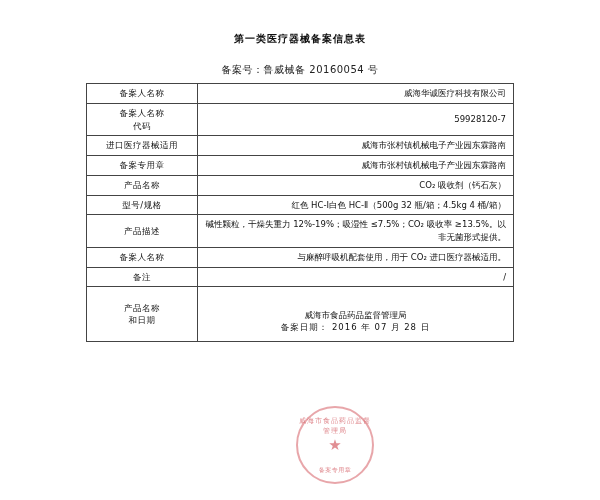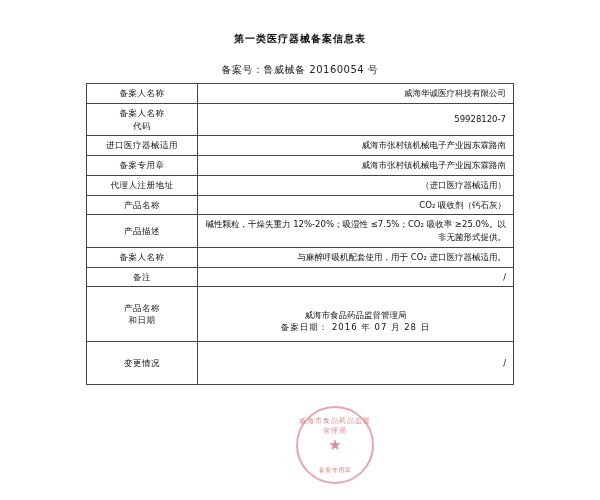--- a/index.html
+++ b/index.html
@@ -151,53 +151,49 @@
       </tr>
       <tr>
         <td class="label">进口医疗器械适用</td>
         <td class="value">威海市张村镇机械电子产业园东霖路南</td>
       </tr>
       <tr>
         <td class="label">备案专用章</td>
         <td class="value">威海市张村镇机械电子产业园东霖路南</td>
       </tr>
       <tr>
-        <td class="label">代理人注册地址</td>
-        <td class="value">（进口医疗器械适用）</td>
-      </tr>
-      <tr>
         <td class="label">产品名称</td>
         <td class="value">CO₂ 吸收剂（钙石灰）</td>
       </tr>
       <tr>
+        <td class="label">型号/规格</td>
+        <td class="value">红色 HC-I白色 HC-Ⅱ（500g  32 瓶/箱；4.5kg  4 桶/箱）</td>
+      </tr>
+      <tr>
         <td class="label">产品描述</td>
-        <td class="value desc-cell">碱性颗粒，干燥失重力 12%-20%；吸湿性 ≤7.5%；CO₂ 吸收率 ≥25.0%。以非无菌形式提供。</td>
+        <td class="value desc-cell">碱性颗粒，干燥失重力 12%-19%；吸湿性 ≤7.5%；CO₂ 吸收率 ≥13.5%。以非无菌形式提供。</td>
       </tr>
       <tr>
         <td class="label">备案人名称</td>
         <td class="value">与麻醉呼吸机配套使用，用于 CO₂ 进口医疗器械适用。</td>
       </tr>
       <tr>
         <td class="label">备注</td>
         <td class="value">/</td>
       </tr>
       <tr>
         <td class="label">
           <div>产品名称</div>
           <div>和日期</div>
         </td>
         <td class="unit-cell">
           <span class="unit-text">威海市食品药品监督管理局</span>
           <span class="date-line">备案日期： 2016  年 07  月 28  日</span>
         </td>
       </tr>
-      <tr>
-        <td class="label">变更情况</td>
-        <td class="value change-cell">/</td>
-      </tr>
     </tbody>
   </table>
 
   <div class="seal">
     <div class="seal-top">威海市食品药品监督管理局</div>
     <div class="star">★</div>
     <div class="seal-bottom">备案专用章</div>
   </div>
 
 </div>

